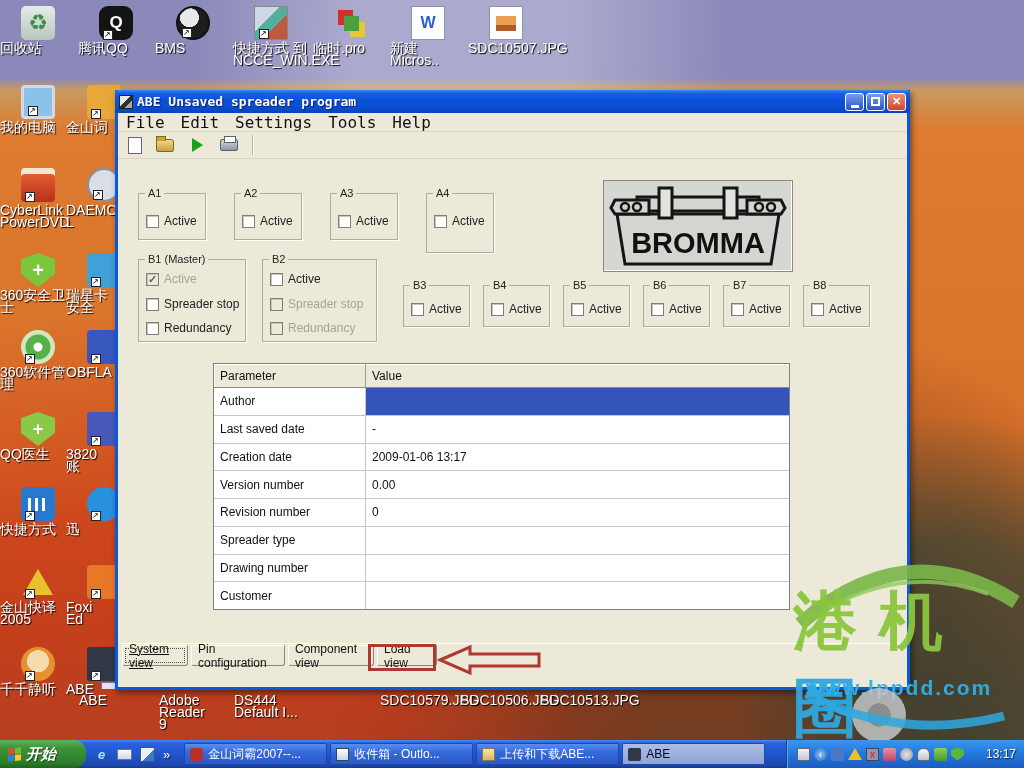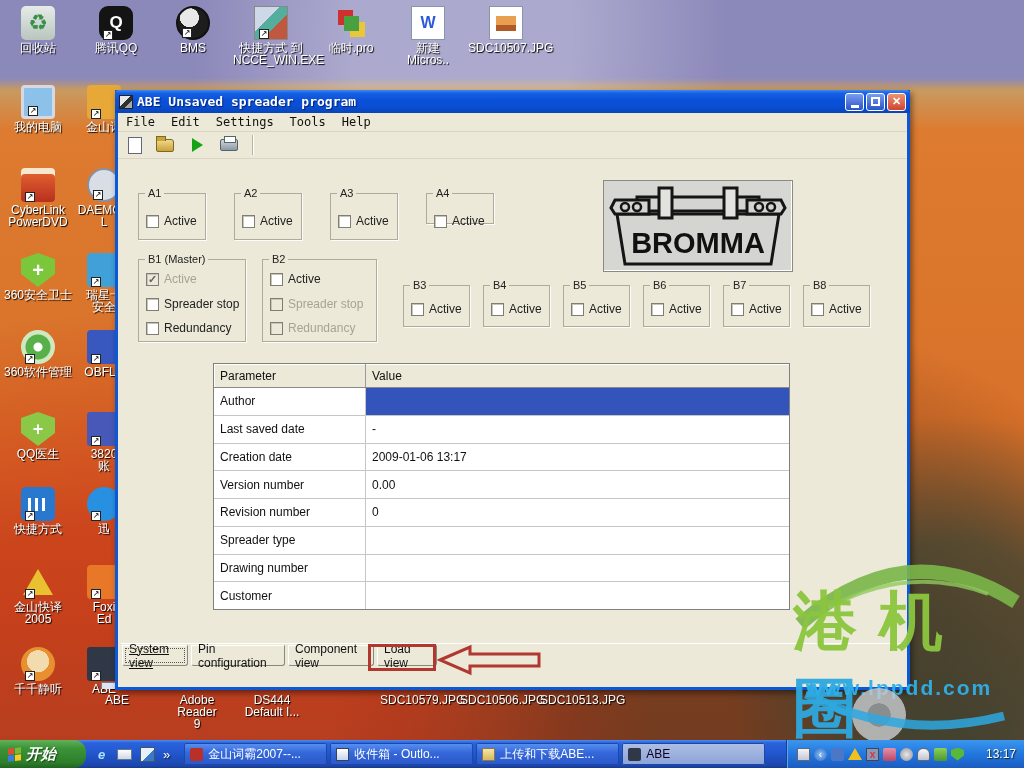--- a/index.html
+++ b/index.html
@@ -5,21 +5,21 @@
   *{margin:0;padding:0;box-sizing:border-box}
   body{font-family:"Liberation Sans",sans-serif;background:#444}
   .screen{position:relative;width:1024px;height:768px;overflow:hidden;
     background:
       radial-gradient(circle at 93% 84%, rgba(30,70,60,.55) 0 9%, rgba(30,70,60,0) 20%),
       radial-gradient(ellipse at 12% 100%, rgba(200,40,20,.55) 0 22%, rgba(200,40,20,0) 42%),
       radial-gradient(ellipse at 75% 96%, rgba(90,45,25,.65) 0 18%, rgba(90,45,25,0) 40%),
       radial-gradient(ellipse at 45% 4%, rgba(255,255,255,.28) 0 14%, rgba(255,255,255,0) 34%),
       linear-gradient(180deg,#8b88ba 0,#8b88ba 78px,#c89a60 90px,#dd7b30 130px,#d86f28 480px,#c25d24 620px,#9a5830 768px);}
   
-  .dicon{position:absolute;width:76px;text-align:center;color:#fff;font-size:12px;z-index:1;cursor:default}
+  .dicon{position:absolute;width:76px;color:#fff;font-size:14px;z-index:1;cursor:default}
   .dicon .lbl{margin-top:2px;line-height:12px;text-shadow:1px 1px 1px #000;white-space:pre-line}
   .ig{position:relative;width:34px;height:34px;margin:0 auto;display:flex;align-items:center;justify-content:center;font-size:20px;color:#fff}
   .sc{position:absolute;left:4px;bottom:0;width:10px;height:10px;background:#fff;border:1px solid #222;font-style:normal;font-size:8px;line-height:8px;color:#000}
   .sc::before{content:"\2197"}
   .ig.recycle{background:linear-gradient(#e6ece8,#b9c5be);border-radius:5px}
   .ig.recycle::before{content:"\267B";color:#3a8f4a;font-size:22px}
   .ig.qq{background:#141414;border-radius:9px}
   .ig.qq::before{content:"Q";color:#fff;font-weight:bold;font-size:17px}
   .ig.gauge{background:radial-gradient(circle at 38% 32%, #e8e8e8 0 34%, #1d1d1d 35%);border-radius:50%;border:2px solid #111}
   .ig.ncce{background:linear-gradient(135deg,#cfd8e8 0 38%,#54ae9e 38% 62%,#c05840 62%);border:1px solid #888}
@@ -58,21 +58,21 @@
   .appico{width:14px;height:14px;margin-right:4px;background:linear-gradient(135deg,#e8e8e8 0 45%,#303030 45% 70%,#a8a8a8 70%);border:1px solid #222}
   .title{color:#fff;font-weight:bold;font-size:13px;font-family:"DejaVu Sans Mono",monospace;text-shadow:1px 1px 1px #00227a;flex:1;white-space:nowrap}
   .wbtns{display:flex;gap:2px}
   .wb{width:19px;height:18px;border:1px solid #fff;border-radius:3px;display:flex;align-items:center;justify-content:center;color:#fff;font-size:11px;font-weight:bold;
     background:linear-gradient(180deg,#7a9df0,#2a53c8)}
   .wb.min i{display:block;width:8px;height:3px;background:#fff;margin-top:9px}
   .wb.max i{display:block;width:9px;height:9px;border:2px solid #fff}
   .wb.close{background:linear-gradient(180deg,#f0926f,#cf4430)}
   .wb.close::before{content:"\2715"}
   .menubar{position:absolute;left:0;top:23px;width:789px;height:19px;background:#ece9d8;display:flex;align-items:center;
-    font-family:"DejaVu Sans Mono",monospace;font-size:12px;color:#111;border-bottom:1px solid #d9d5c3}
+    font-family:"DejaVu Sans Mono",monospace;font-size:16px;color:#111;border-bottom:1px solid #d9d5c3}
   .menubar span{padding:1px 8px}
   .toolbar{position:absolute;left:0;top:42px;width:789px;height:27px;background:#ece9d8;display:flex;align-items:center;gap:14px;padding-left:10px;border-bottom:1px solid #d9d5c3}
   .tbi{width:18px;height:18px;display:flex;align-items:center;justify-content:center}
   .tbi.page{background:#fff;border:1px solid #667;width:14px;height:17px}
   .tbi.folder{width:18px;height:13px;background:linear-gradient(#efd98a,#caa23c);border:1px solid #7a6a20;border-radius:1px 3px 2px 2px;position:relative}
   .tbi.folder::before{content:"";position:absolute;left:-1px;top:-4px;width:8px;height:4px;background:#caa23c;border:1px solid #7a6a20;border-bottom:none}
   .tbi.play::before{content:"";width:0;height:0;border-top:7px solid transparent;border-bottom:7px solid transparent;border-left:11px solid #17a317}
   .tbi.printer{width:18px;height:12px;background:linear-gradient(#cfd4da,#8e99a8);border:1px solid #566;position:relative;border-radius:2px}
   .tbi.printer::before{content:"";position:absolute;left:3px;top:-4px;width:10px;height:5px;background:#fff;border:1px solid #566}
   .tbsep{width:1px;height:20px;background:#b8b4a2;box-shadow:1px 0 0 #fff}
@@ -352,21 +352,21 @@
           <span>Active</span>
         </span>
     </div>
     <div class="grp" style="left:212px;top:103px;width:68px;height:47px">
       <span class="leg">A3</span>
       <span class="cbrow" style="top:20px">
           <span class="cb"></span>
           <span>Active</span>
         </span>
     </div>
-    <div class="grp" style="left:308px;top:103px;width:68px;height:31px">
+    <div class="grp" style="left:308px;top:103px;width:68px;height:60px">
       <span class="leg">A4</span>
       <span class="cbrow" style="top:20px">
           <span class="cb"></span>
           <span>Active</span>
         </span>
     </div>
 
     <div class="bromma">
       <svg width="182" height="84" viewBox="0 0 182 84">
         <polygon points="10,30 172,30 164,80 18,80" fill="#d4d4d0" stroke="#151515" stroke-width="3"></polygon>

